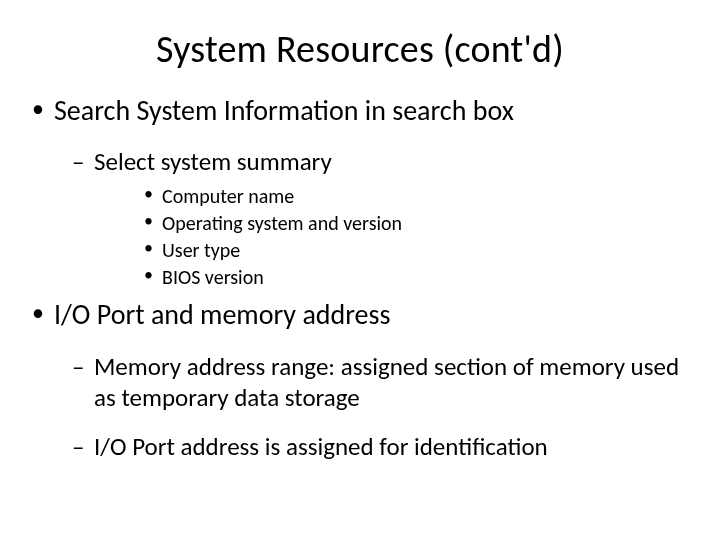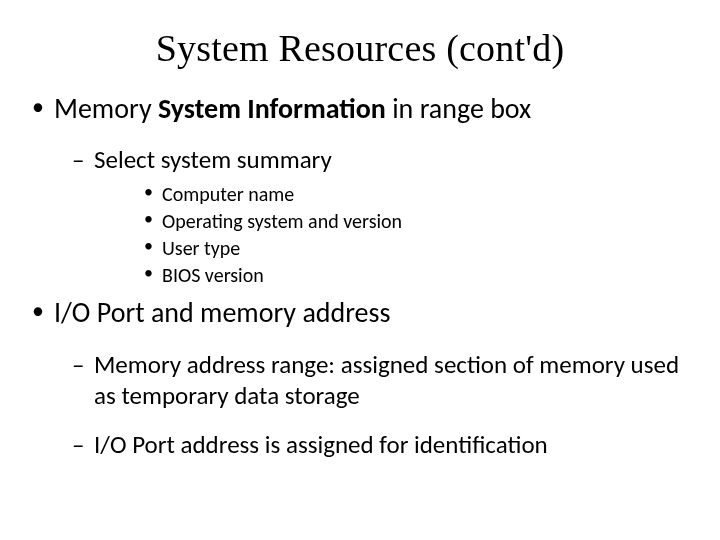--- a/index.html
+++ b/index.html
@@ -16,21 +16,20 @@
     width: 720px;
     height: 540px;
     padding: 18px 28px 20px 28px;
   }
   h1.title {
     font-size: 38px;
     font-weight: 400;
     text-align: center;
     margin: 8px 0 22px 0;
     letter-spacing: 0.2px;
-    font-family: Liberation Serif, serif;
   }
   ul { margin: 0; padding: 0; list-style: none; }
 
   
   .lvl1 > li {
     font-size: 28px;
     line-height: 1.22;
     position: relative;
     padding-left: 26px;
     margin: 4px 0 4px 0;
@@ -74,33 +73,33 @@
     margin: 0 0 1px 48px;
   }
   .lvl3 > li::before {
     content: "•";
     position: absolute;
     left: 2px;
     top: 0;
     font-size: 18px;
   }
 
-  .bold { font-weight: 700; text-align: center; }
+  .bold { font-weight: 400; text-align: center; }
 </style>
 </head>
 <body>
 
 <div class="slide">
 
   <h1 class="title">System Resources (cont'd)</h1>
 
   <ul class="lvl1">
 
     <li>
-      <span>Memory </span><span class="bold">System Information</span><span> in range box</span>
+      <span>Search </span><span class="bold">System Information</span><span> in search box</span>
 
       <ul class="lvl2">
         <li>
           <span>Select system summary</span>
           <ul class="lvl3">
             <li><span>Computer name</span></li>
             <li><span>Operating system and version</span></li>
             <li><span>User type</span></li>
             <li><span>BIOS version</span></li>
           </ul>

